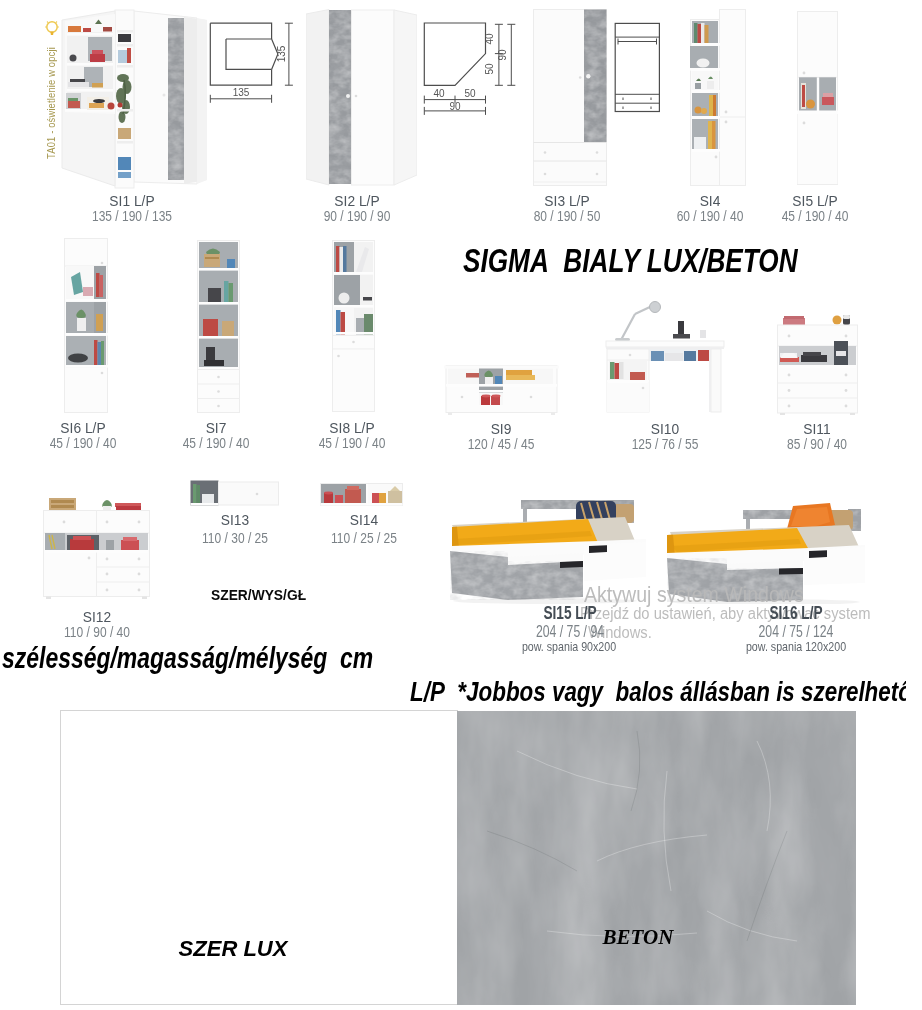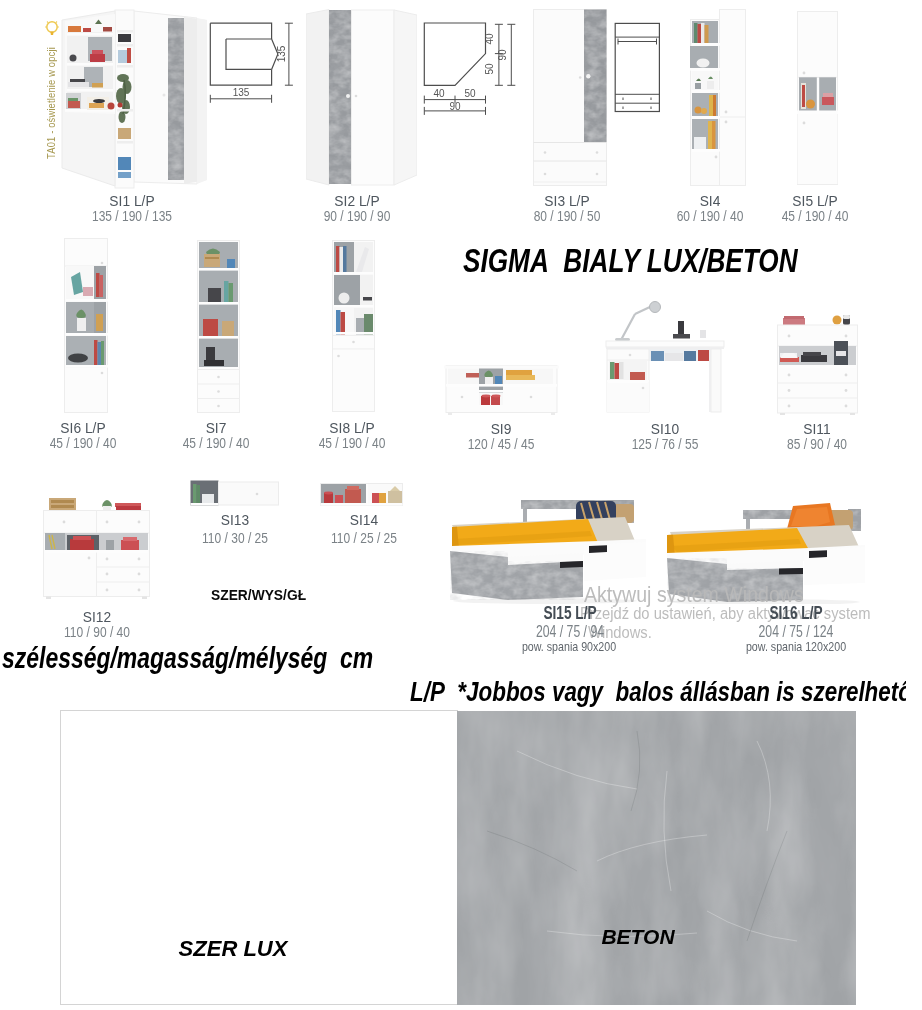--- a/index.html
+++ b/index.html
@@ -671,15 +671,15 @@
     <path d="M90 220 q70 10 150 2"></path>
     <path d="M250 200 q40 24 90 30"></path>
   </g>
   <g stroke="rgba(60,62,66,0.18)" stroke-width="0.8" fill="none">
     <path d="M30 120 q50 16 90 40"></path>
     <path d="M330 120 q-20 50 -40 110"></path>
     <path d="M180 20 q8 40 -6 80"></path>
   </g>
 </svg>
 <div class="blk" style="position:absolute;left:233px;top:936px;font-size:22px;transform:translateX(-50%);">SZER LUX</div>
-<div class="blk" style="position:absolute;left:638px;top:925px;font-size:21px;transform:translateX(-50%);">BETON</div>
+<div class="blk" style="position:absolute;left:638px;top:925px;font-size:21px;transform:translateX(-50%);font-family:Liberation Serif, serif;">BETON</div>
 
 </div>
 
 </body></html>

